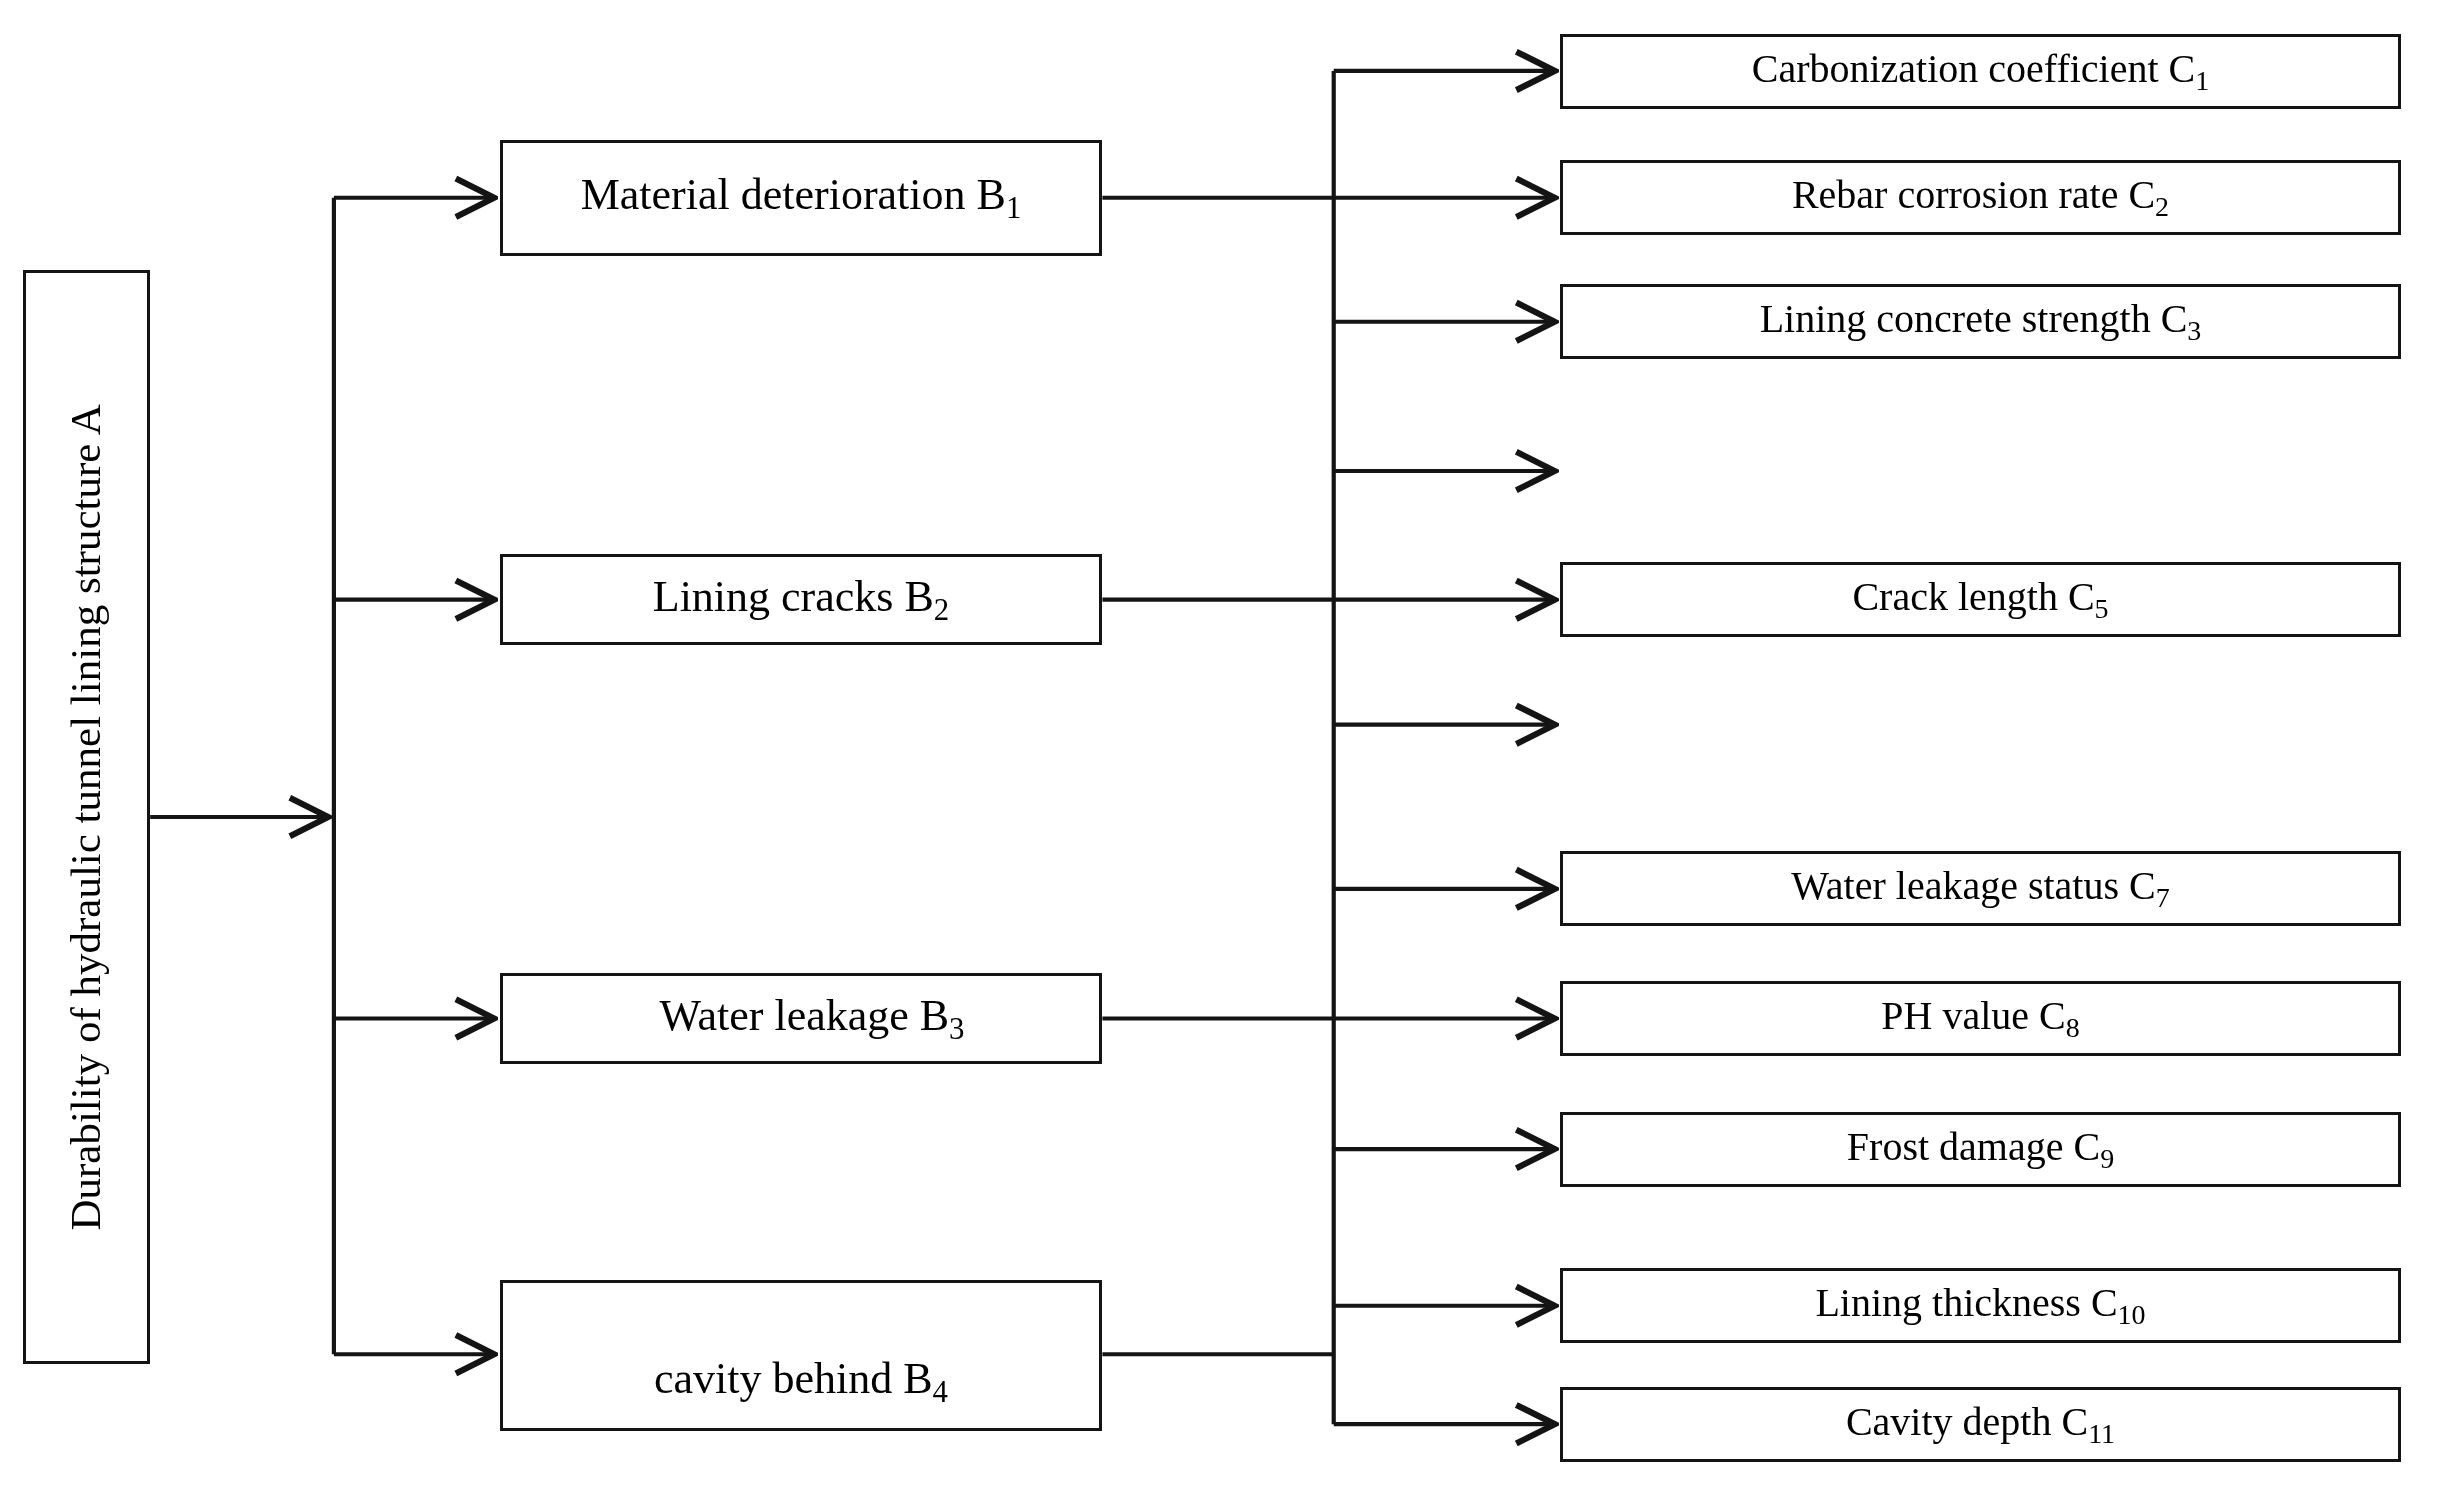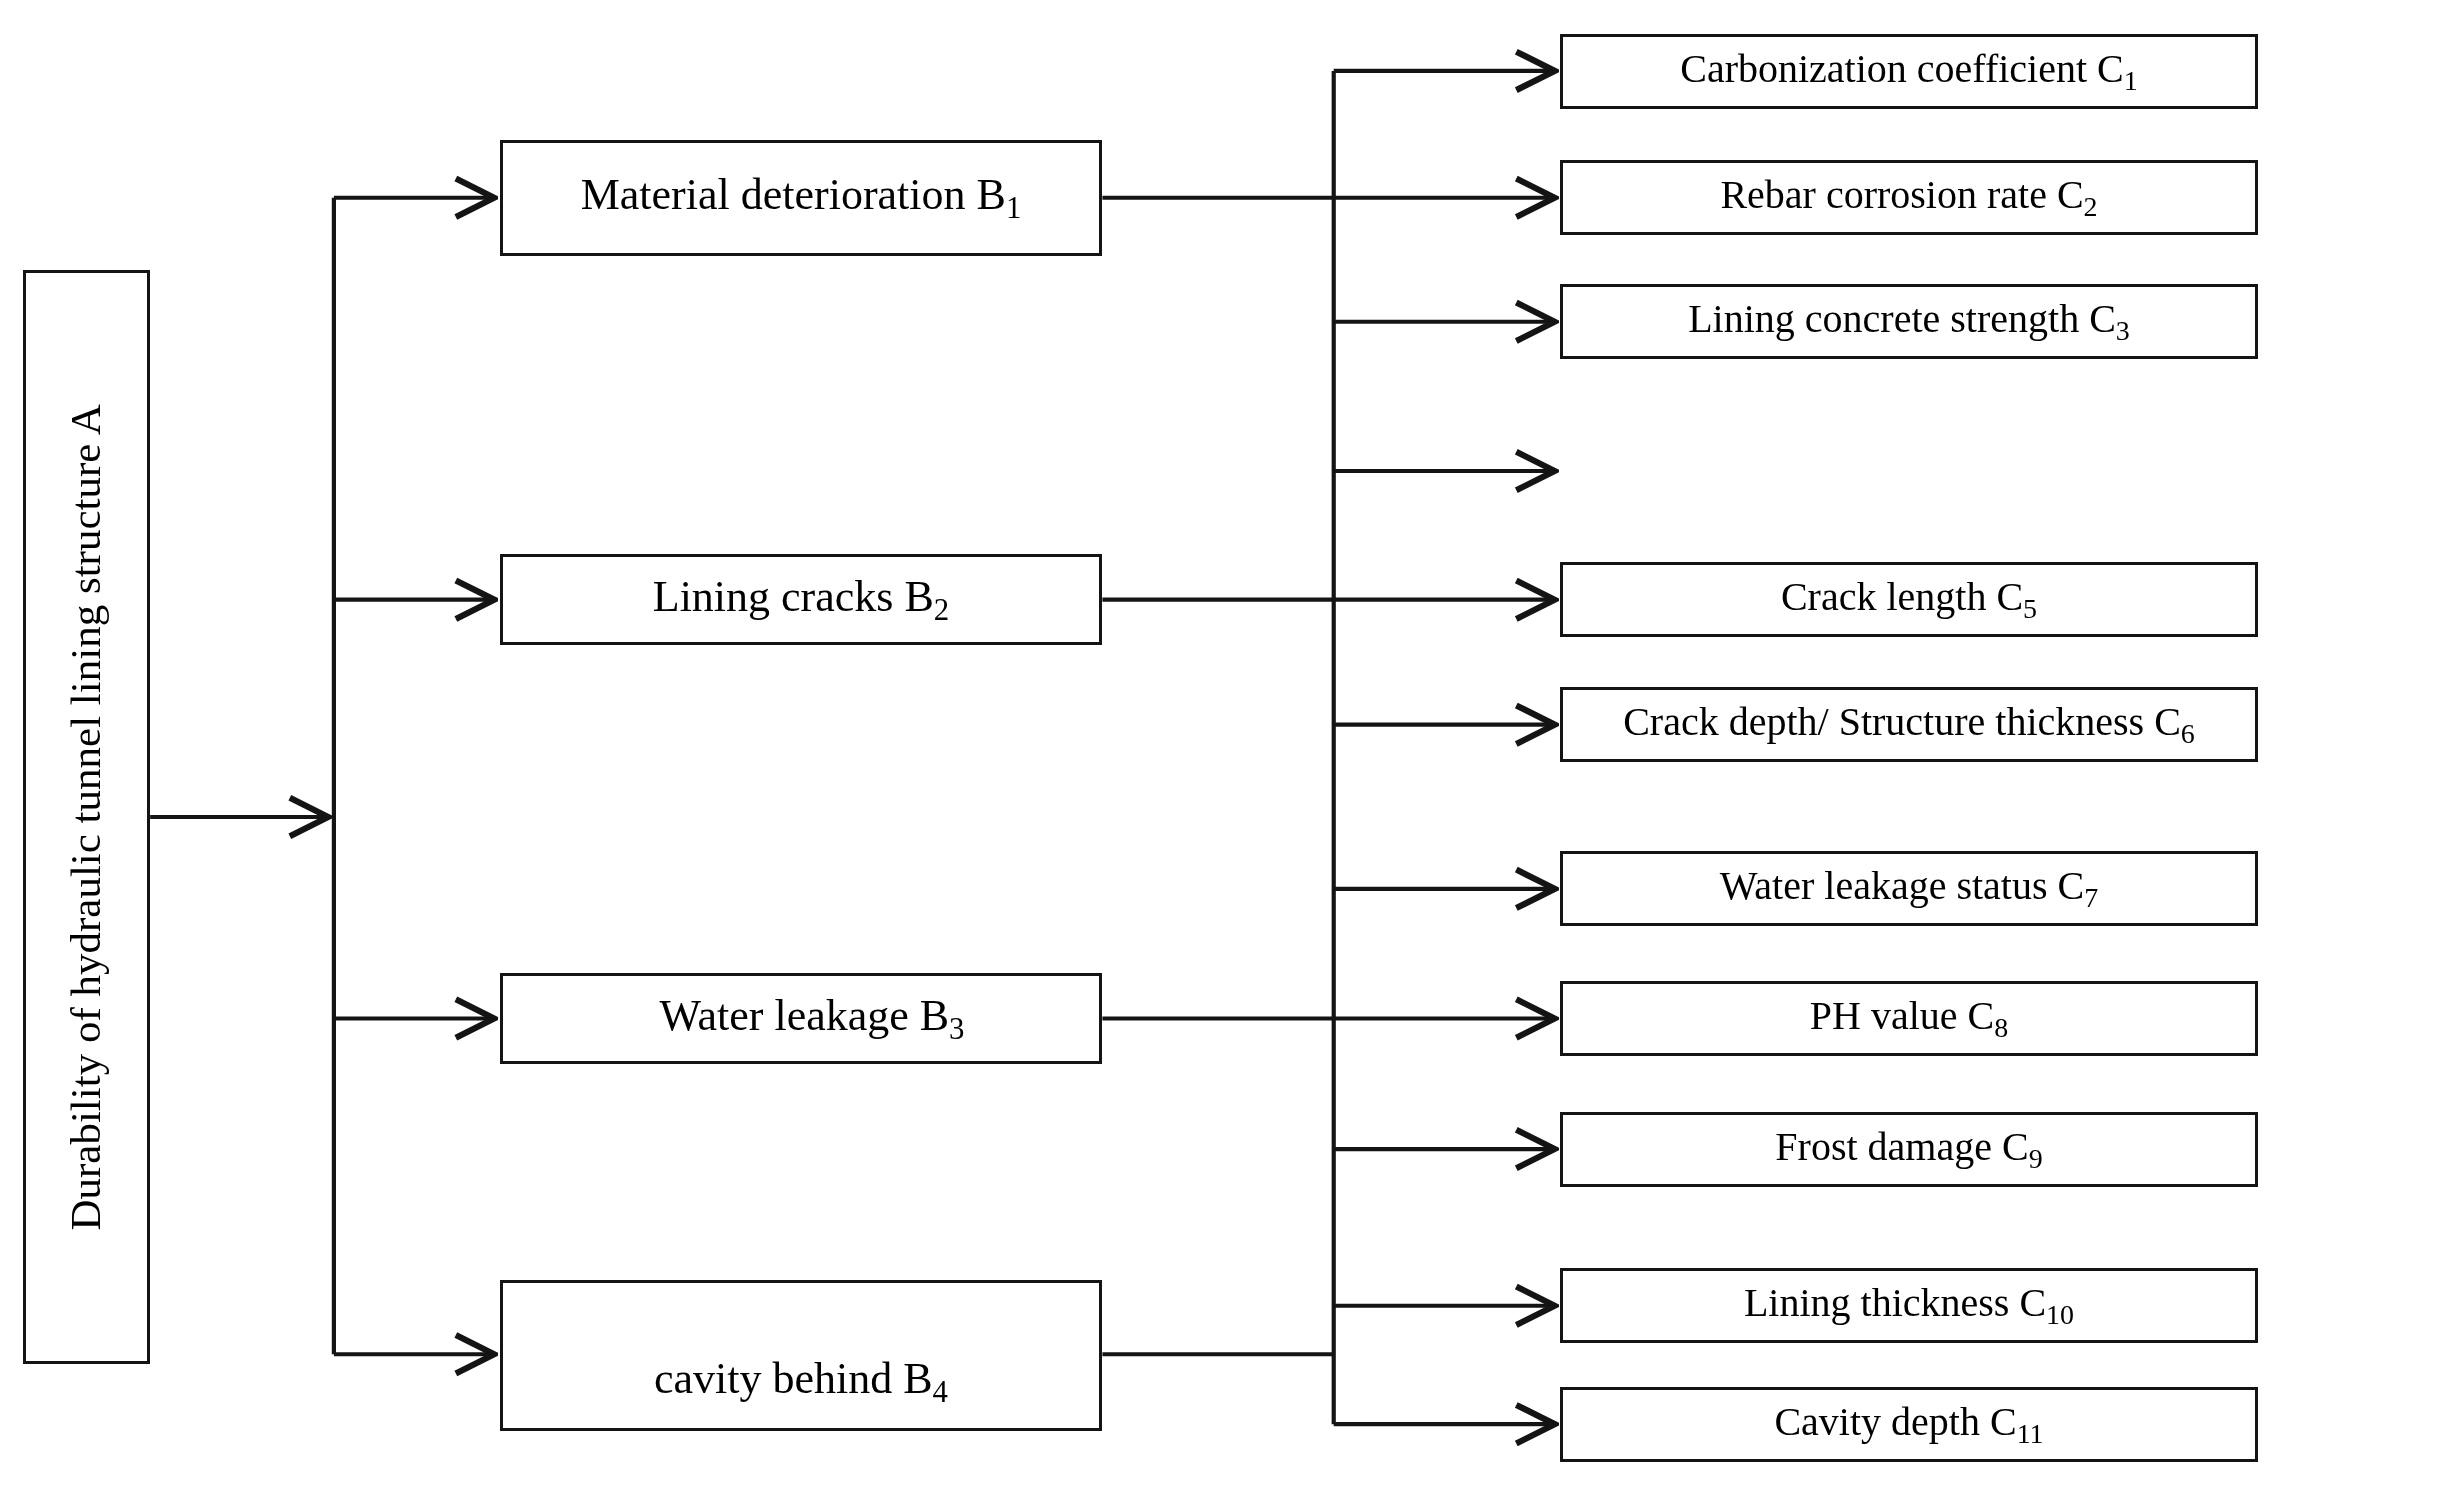--- a/index.html
+++ b/index.html
@@ -14,21 +14,21 @@
   #node-a{left:23px;top:270px;width:127px;height:1094px;}
   #node-a .lbl{transform:rotate(-90deg);white-space:nowrap;font-size:43px;}
   
   .node-b{left:500px;width:602px;font-size:44px;}
   #node-b1{top:140px;height:116px;}
   #node-b2{top:554px;height:91px;}
   #node-b3{top:973px;height:91px;padding-left:22px;}
   #node-b4{top:1280px;height:151px;}
   #node-b4 .lbl{white-space:pre-line;}
   
-  .node-c{left:1560px;width:698px;height:75px;font-size:40px;}
+  .node-c{left:1560px;width:841px;height:75px;font-size:40px;}
   .sub{font-size:0.70em;vertical-align:-0.30em;}
 </style>
 </head>
 <body>
 
 <div id="root">
 
   <svg id="svglayer" viewBox="0 0 2614 1619" xmlns="http://www.w3.org/2000/svg">
     <defs>
       <marker id="openArrow" viewBox="0 0 12 12" refX="11" refY="6" markerWidth="11" markerHeight="11" orient="auto-start-reverse">
@@ -92,23 +92,20 @@
   </div>
   <div class="node node-c" id="node-c2" style="top:160px">
     <span class="lbl"><span>Rebar corrosion rate C</span><span class="sub">2</span></span>
   </div>
   <div class="node node-c" id="node-c3" style="top:284px">
     <span class="lbl"><span>Lining concrete strength C</span><span class="sub">3</span></span>
   </div>
   <div class="node node-c" id="node-c5" style="top:562px">
     <span class="lbl"><span>Crack length C</span><span class="sub">5</span></span>
   </div>
-  <div class="node node-c" id="node-c6" style="top:687px">
-    <span class="lbl"><span>Crack depth/ Structure thickness C</span><span class="sub">6</span></span>
-  </div>
   <div class="node node-c" id="node-c7" style="top:851px">
     <span class="lbl"><span>Water leakage status  C</span><span class="sub">7</span></span>
   </div>
   <div class="node node-c" id="node-c8" style="top:981px">
     <span class="lbl"><span>PH value C</span><span class="sub">8</span></span>
   </div>
   <div class="node node-c" id="node-c9" style="top:1112px">
     <span class="lbl"><span>Frost damage C</span><span class="sub">9</span></span>
   </div>
   <div class="node node-c" id="node-c10" style="top:1268px">

